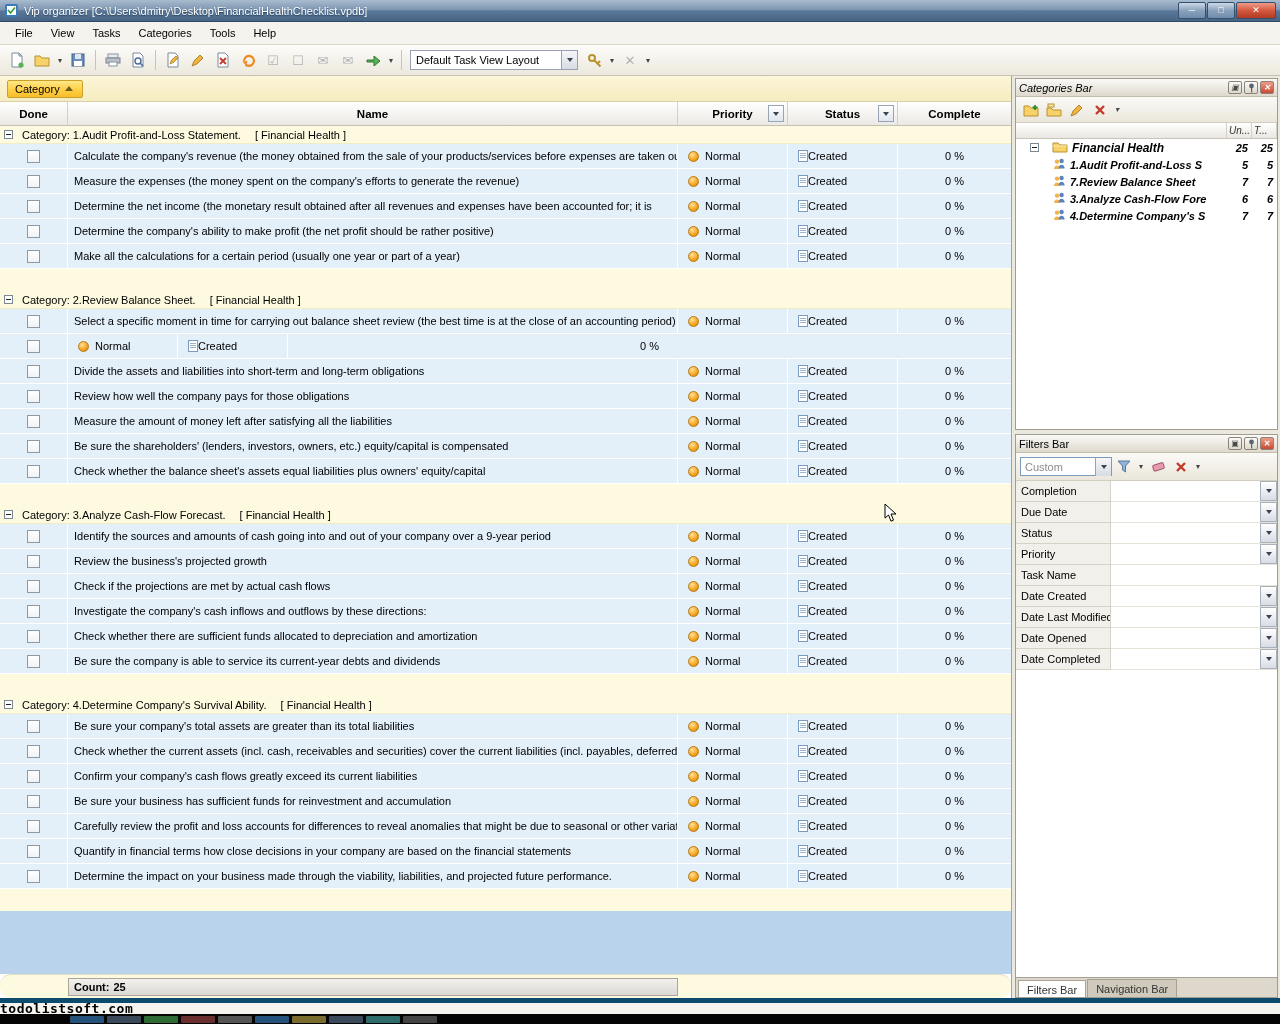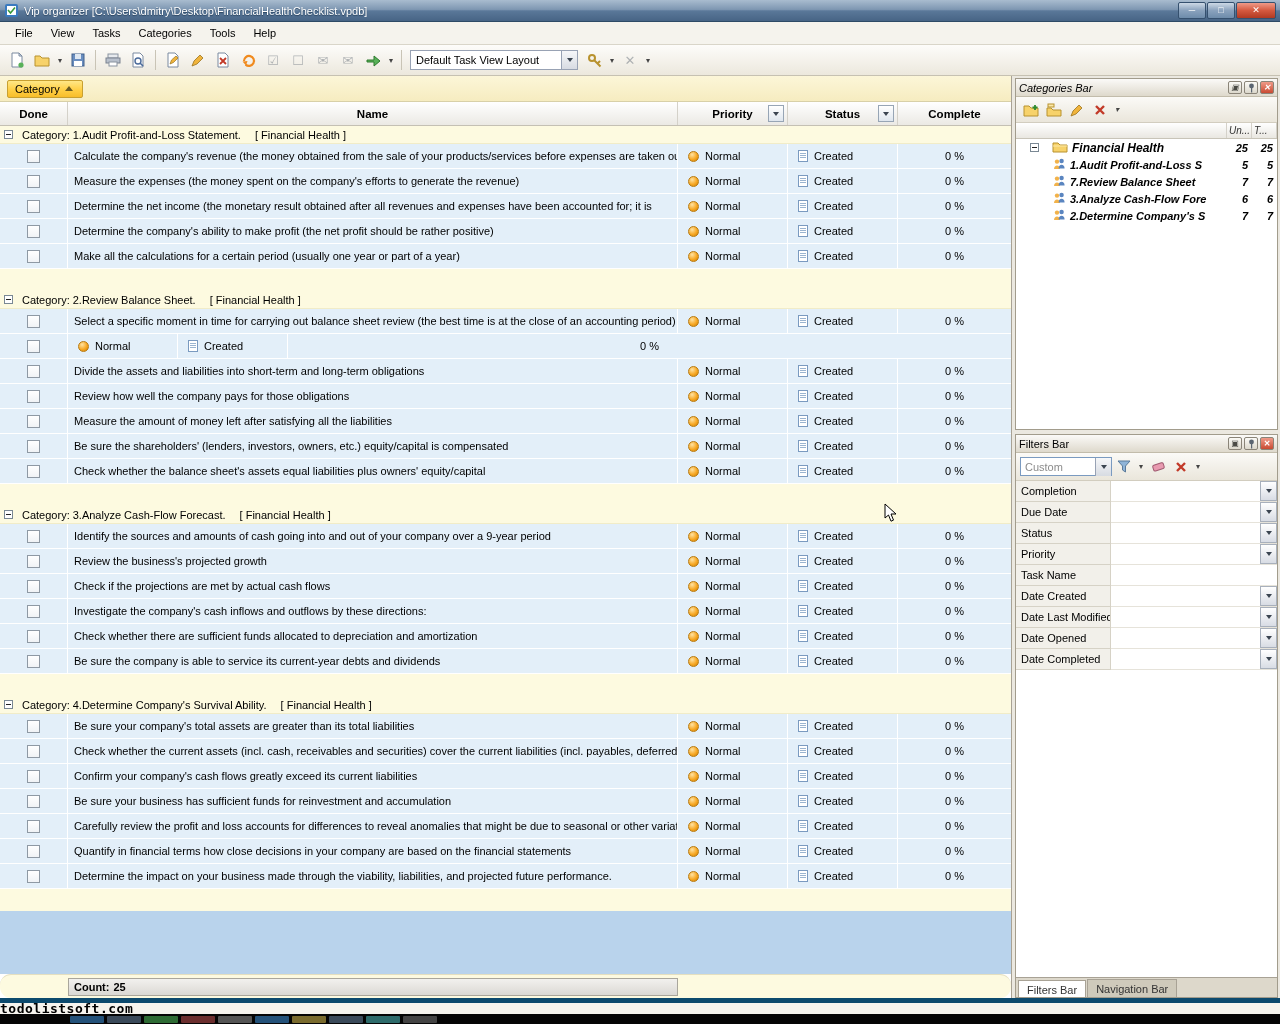--- a/index.html
+++ b/index.html
@@ -62,21 +62,21 @@
   .expander { width:9px; height:9px; border:1px solid #7a8894; background:#fff; position:relative; margin-right:9px; flex:0 0 9px; }
   .expander::before { content:""; position:absolute; left:1px; right:1px; top:3px; height:1px; background:#222; }
   .cat-title { white-space:nowrap; }
   .cat-tag { margin-left:14px; white-space:nowrap; }
   .task-row { height:25px; flex:0 0 25px; display:flex; border-bottom:1px solid #fff; }
   .cell { background:#E3EFF9; border-right:1px solid #fff; display:flex; align-items:center; overflow:hidden; }
   .c-done { width:68px; justify-content:center; }
   .c-name { width:610px; padding-left:6px; }
   .c-name span { white-space:nowrap; overflow:hidden; }
   .c-priority { width:110px; padding-left:10px; gap:6px; }
-  .c-status { width:110px; padding-left:10px; gap:6px; }
+  .c-status { width:110px; padding-left:10px; }
   .c-complete { flex:1; border-right:none; justify-content:center; }
   .checkbox { width:13px; height:13px; border:1px solid #8e99a4; background:linear-gradient(#fff,#f0f3f6); }
   .prio-ball { width:11px; height:11px; border-radius:50%; flex:0 0 11px;
     background:radial-gradient(circle at 35% 30%, #ffe2a0, #f7a824 55%, #d07f00 100%); border:1px solid #b87a10; }
   .status-doc { width:10px; height:12px; flex:0 0 10px; background:#fff; border:1px solid #7a9ac0; position:relative; }
   .status-doc::before { content:""; position:absolute; left:1px; top:2px; width:6px; height:1px; background:#9ab4d0;
     box-shadow:0 2px 0 #9ab4d0, 0 4px 0 #9ab4d0; }
   .spacer-row { height:22px; flex:0 0 22px; background:#FDFAE0; }
   .blue-fill { flex:1 1 auto; background:#B9D3EC; }
   .count-row { height:24px; flex:0 0 24px; background:#FDFAE0; display:flex; align-items:center; border-top:1px solid #e4dfc0;border-radius:11px; }
@@ -893,21 +893,21 @@
               <span class="num">6</span>
             </div>
             <div class="tree-row">
               <div class="tree-indent2"></div>
               <span><svg width="14" height="12">
                   <circle cx="5" cy="3.6" r="2.2" fill="#f2b24a"></circle>
                   <path d="M2 11c0-2.3 1.4-3.6 3-3.6s3 1.3 3 3.6z" fill="#f2b24a"></path>
                   <circle cx="9.6" cy="3" r="2.2" fill="#5a85c0"></circle>
                   <path d="M6.6 10.4c0-2.3 1.4-3.6 3-3.6s3 1.3 3 3.6z" fill="#5a85c0"></path>
                 </svg></span>
-              <span class="lbl">2.Determine Company's S</span>
+              <span class="lbl">4.Determine Company's S</span>
               <span class="num">7</span>
               <span class="num">7</span>
             </div>
           </div>
         <div class="tree-fill"></div>
       </div>
 
       <div class="panel filters-panel">
         <div class="panel-header">
           <span class="panel-title">Filters Bar</span>

